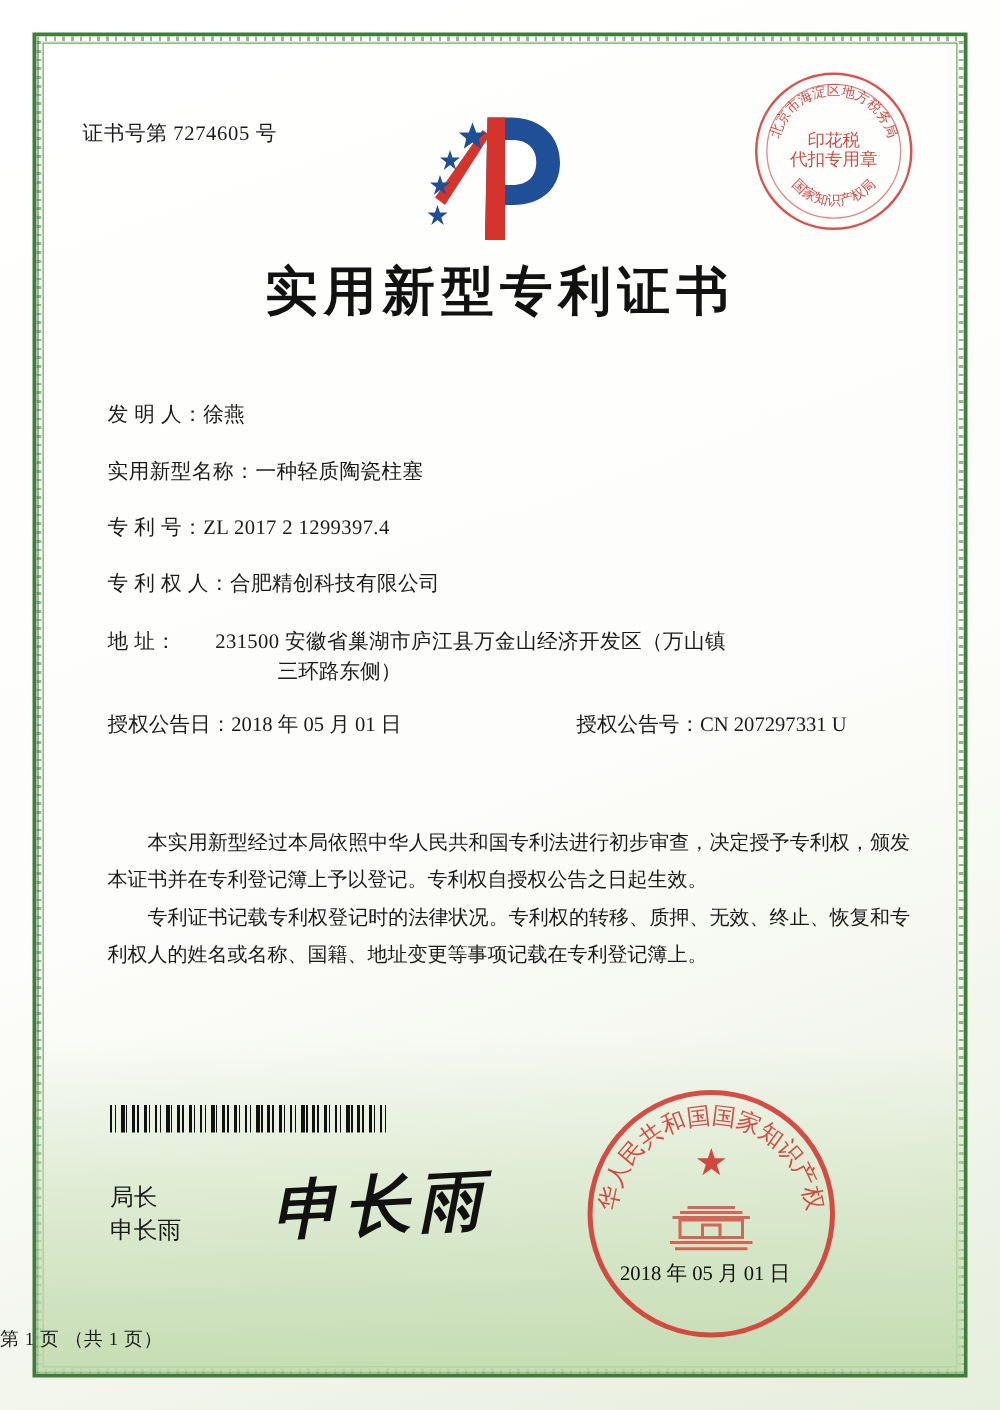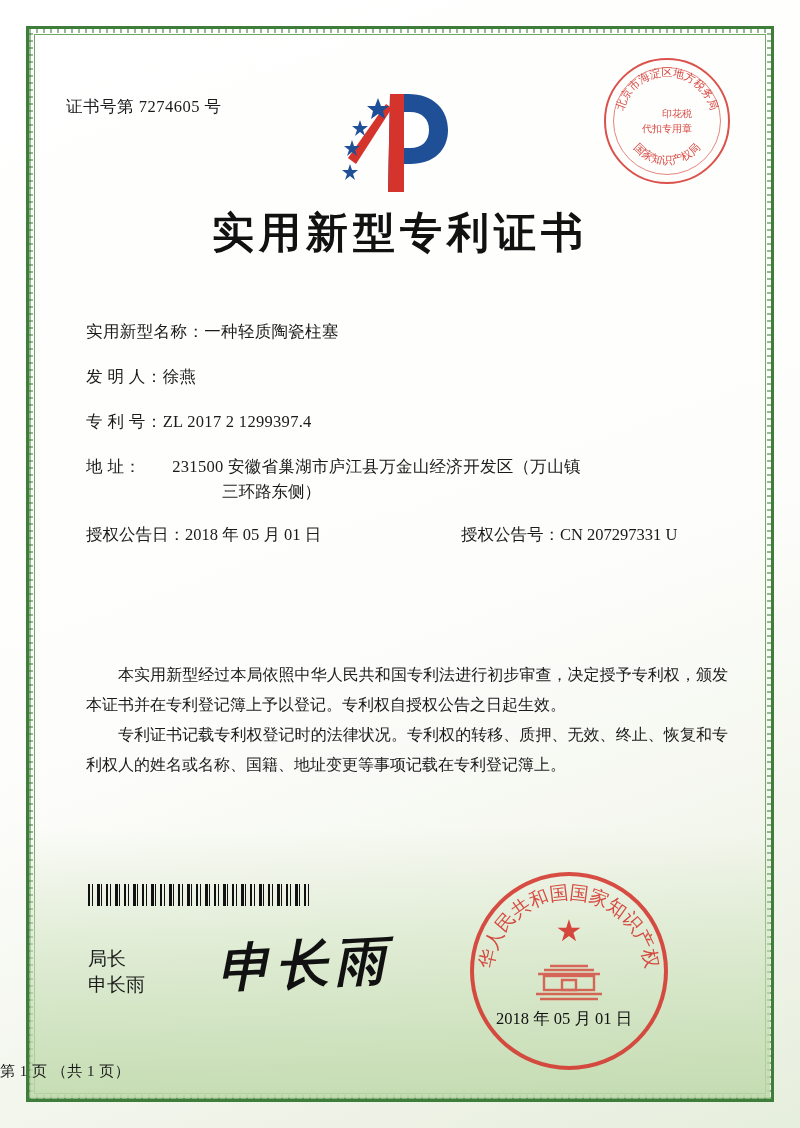--- a/index.html
+++ b/index.html
@@ -107,23 +107,23 @@
     inset: 9px;
     border: 1px solid #d4342c;
     border-radius: 50%;
     opacity: .6;
   }
   .stamp-tax .inner-text {
     position: absolute;
     left: 50%;
     top: 50%;
     transform: translate(-50%, -50%);
-    text-align: right;
+    text-align: center;
     color: #d4342c;
-    font-size: 10px;
+    font-size: 14px;
     line-height: 15px;
     white-space: nowrap;
     opacity: .9;
     font-family: "Liberation Serif", serif;
   }
   .stamp-tax .arc {
     position: absolute;
     left: 0; top: 0;
     width: 126px;
     height: 126px;
@@ -337,35 +337,39 @@
       <div>印花税</div>
       <div>代扣专用章</div>
     </div>
   </div>
 
   <div class="main-title">实用新型专利证书</div>
 
   <div class="fields">
 
     <div class="field-row">
+      <span class="field-label">发 明 人：</span>
+      <span class="field-value">徐燕</span>
+    </div>
+
+    <div class="field-row">
       <span class="field-label">实用新型名称：</span>
       <span class="field-value">一种轻质陶瓷柱塞</span>
-    </div>
-
-    <div class="field-row">
-      <span class="field-label">发 明 人：</span>
-      <span class="field-value">徐燕</span>
     </div>
 
     <div class="field-row">
       <span class="field-label">专 利 号：</span>
       <span class="field-value">ZL 2017 2 1299397.4</span>
     </div>
 
 
+    <div class="field-row">
+      <span class="field-label">专 利 权 人：</span>
+      <span class="field-value">合肥精创科技有限公司</span>
+    </div>
 
     <div class="field-row" style="margin-bottom:0;gap:31px;">
       <span class="field-label">地 址：</span>
       <span class="field-value">231500 安徽省巢湖市庐江县万金山经济开发区（万山镇</span>
     </div>
     <div class="addr-second">三环路东侧）</div>
 
     <div class="two-col">
       <div class="left">
         <span>授权公告日：</span><span>2018 年 05 月 01 日</span>

